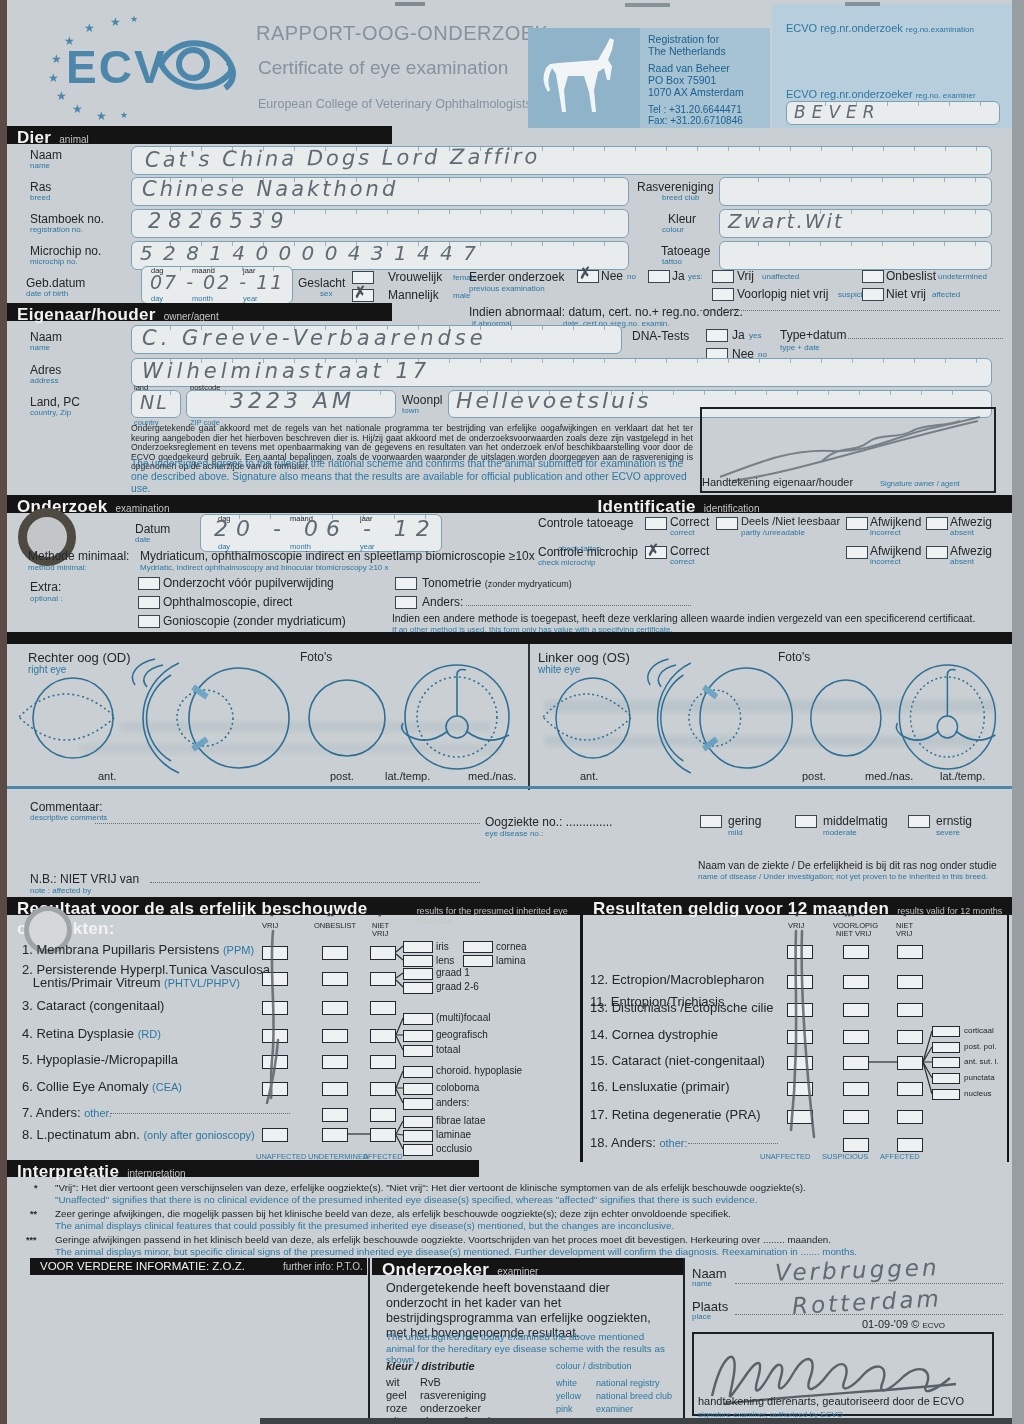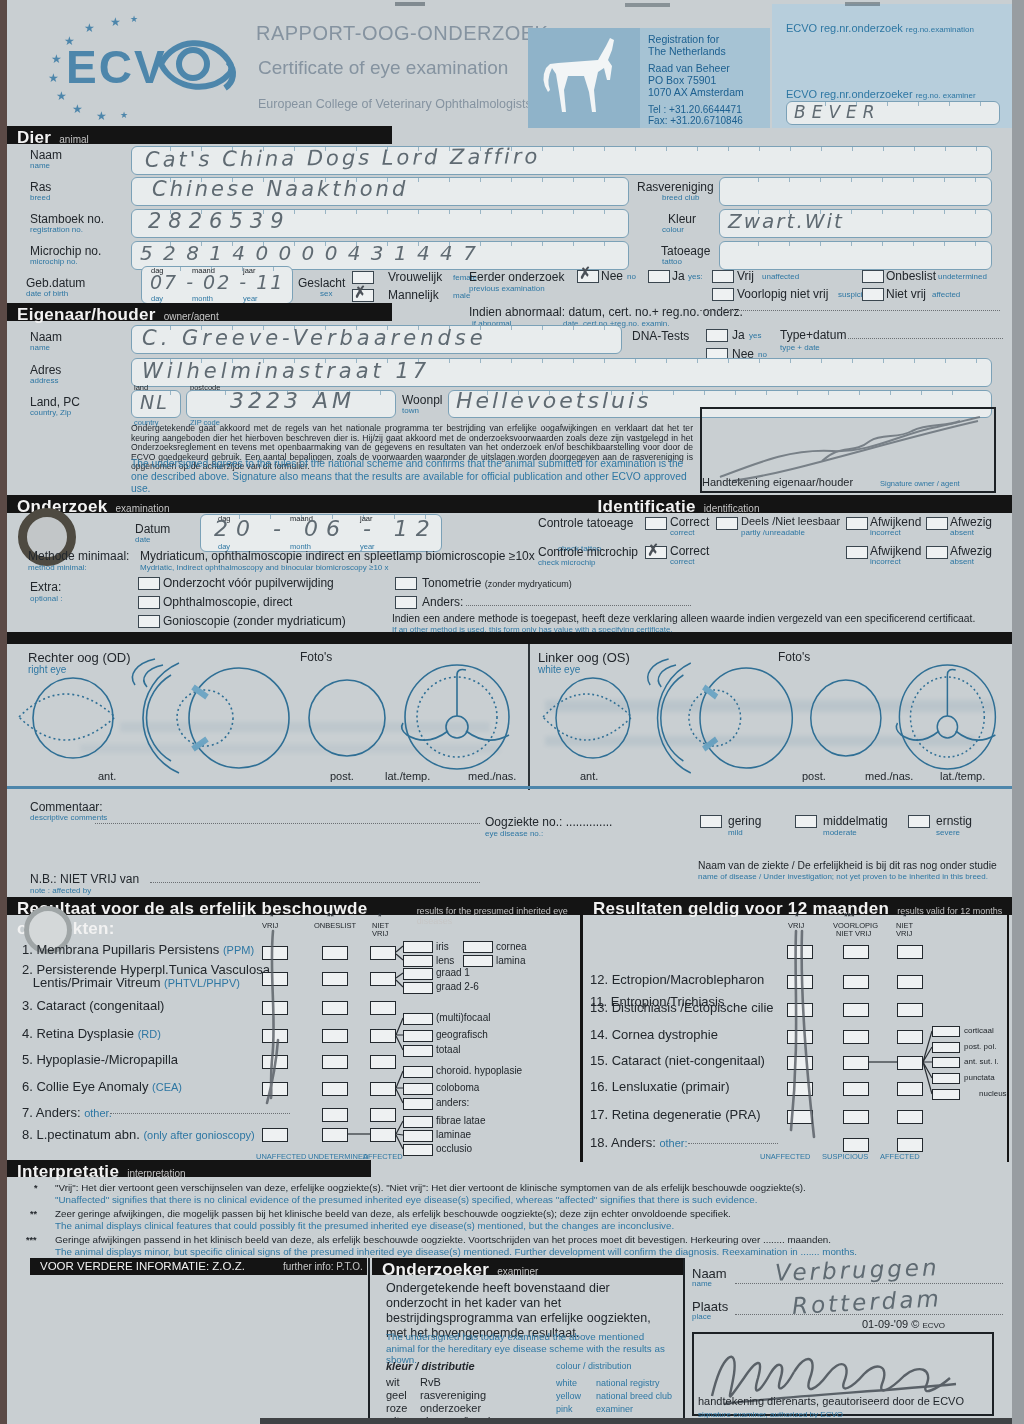--- a/index.html
+++ b/index.html
@@ -93,21 +93,21 @@
       <span class="en">animal</span>
   </div>
   <div class="a dk f12" style="left:30px;top:148px;">Naam</div>
   <div class="a bl f8" style="left:30px;top:161px;">name</div>
   <div class="box" style="left:131px;top:146px;width:859px;height:27px;"></div>
   <div class="hw" style="left:145px;top:146px;font-size:21px;letter-spacing:3px;transform:rotate(-.5deg);">Cat's China Dogs Lord Zaffiro</div>
 
   <div class="a dk f12" style="left:30px;top:180px;">Ras</div>
   <div class="a bl f8" style="left:30px;top:193px;">breed</div>
   <div class="box" style="left:131px;top:177px;width:496px;height:27px;"></div>
-  <div class="hw" style="left:152px;top:177px;font-size:21px;letter-spacing:3px;">Chinese Naakthond</div>
+  <div class="hw" style="left:142px;top:177px;font-size:21px;letter-spacing:3px;">Chinese Naakthond</div>
   <div class="a dk f12" style="left:637px;top:180px;">Rasvereniging</div>
   <div class="a bl f8" style="left:662px;top:193px;text-align:center;">breed club</div>
   <div class="box" style="left:719px;top:177px;width:271px;height:27px;"></div>
 
   <div class="a dk f12" style="left:30px;top:212px;">Stamboek no.</div>
   <div class="a bl f8" style="left:30px;top:225px;">registration no.</div>
   <div class="box" style="left:131px;top:209px;width:496px;height:27px;"></div>
   <div class="hw" style="left:148px;top:209px;font-size:21px;letter-spacing:7px;">2826539</div>
   <div class="a dk f12" style="left:668px;top:212px;">Kleur</div>
   <div class="a bl f8" style="left:662px;top:225px;">colour</div>
@@ -498,21 +498,21 @@
     <span class="cbr" style="left:897px;top:1056px;"></span>
   <span class="cbt" style="left:932px;top:1026px;"></span>
     <div class="a dk f8" style="left:964px;top:1026px;">corticaal</div>
   <span class="cbt" style="left:932px;top:1042px;"></span>
     <div class="a dk f8" style="left:964px;top:1042px;">post. pol.</div>
   <span class="cbt" style="left:932px;top:1057px;"></span>
     <div class="a dk f8" style="left:964px;top:1057px;">ant. sut. l.</div>
   <span class="cbt" style="left:932px;top:1073px;"></span>
     <div class="a dk f8" style="left:964px;top:1073px;">punctata</div>
   <span class="cbt" style="left:932px;top:1089px;"></span>
-    <div class="a dk f8" style="left:964px;top:1089px;margin-left:15px;">nucleus</div>
+    <div class="a dk f8" style="left:964px;top:1089px;">nucleus</div>
   <div class="a dk f13" style="left:590px;top:1079px;"><span>16.</span> <span>Lensluxatie (primair)</span></div>
   <span class="cbr" style="left:787px;top:1082px;"></span>
     <span class="cbr" style="left:843px;top:1082px;"></span>
     <span class="cbr" style="left:897px;top:1082px;"></span>
   <div class="a dk f13" style="left:590px;top:1107px;"><span>17.</span> <span>Retina degeneratie (PRA)</span></div>
   <span class="cbr" style="left:787px;top:1110px;"></span>
     <span class="cbr" style="left:843px;top:1110px;"></span>
     <span class="cbr" style="left:897px;top:1110px;"></span>
   <div class="a dk f13" style="left:590px;top:1135px;"><span>18.</span> <span>Anders:</span> <span class="bl f11">other:</span></div>
   <div class="dot" style="left:688px;top:1143px;width:90px;"></div>
@@ -534,21 +534,21 @@
       <path d="M923,1062 L932,1031 M923,1062 L932,1047 M923,1062 L932,1062 M923,1062 L932,1078 M923,1062 L932,1094"></path>
     </g>
     <g stroke="#565c63" stroke-width="2.6" fill="none" opacity=".8" stroke-linecap="round">
       <path d="M273,931 C269,975 277,1020 272,1060 C270,1080 272,1092 271,1098"></path>
       <path d="M278,1040 C276,1066 272,1084 267,1103"></path>
       <path d="M796,931 C794,980 800,1040 791,1130"></path>
       <path d="M802,931 C800,995 806,1065 814,1137"></path>
     </g>
   </svg>
 
-  <div class="bar" style="left:7px;top:1160px;width:364px;height:17px;">
+  <div class="bar" style="left:7px;top:1160px;width:472px;height:17px;">
     <span class="nl">Interpretatie</span>
       <span class="en">interpretation</span>
   </div>
   <div class="a dk f9 b" style="left:34px;top:1183px;">*</div>
   <div class="a dk" style="left:55px;top:1182px;width:950px;font-size:9.8px;">"Vrij": Het dier vertoont geen verschijnselen van deze, erfelijke oogziekte(s). "Niet vrij": Het dier vertoont de klinische symptomen van de als erfelijk beschouwde oogziekte(s).</div>
   <div class="a bl" style="left:55px;top:1194px;width:950px;font-size:9.8px;">"Unaffected" signifies that there is no clinical evidence of the presumed inherited eye disease(s) specified, whereas "affected" signifies that there is such evidence.</div>
   <div class="a dk f9 b" style="left:30px;top:1209px;">**</div>
   <div class="a dk" style="left:55px;top:1208px;width:950px;font-size:9.8px;">Zeer geringe afwijkingen, die mogelijk passen bij het klinische beeld van deze, als erfelijk beschouwde oogziekte(s); deze zijn echter onvoldoende specifiek.</div>
   <div class="a bl" style="left:55px;top:1220px;width:950px;font-size:9.8px;">The animal displays clinical features that could possibly fit the presumed inherited eye disease(s) mentioned, but the changes are inconclusive.</div>
   <div class="a dk f9 b" style="left:26px;top:1235px;">***</div>

